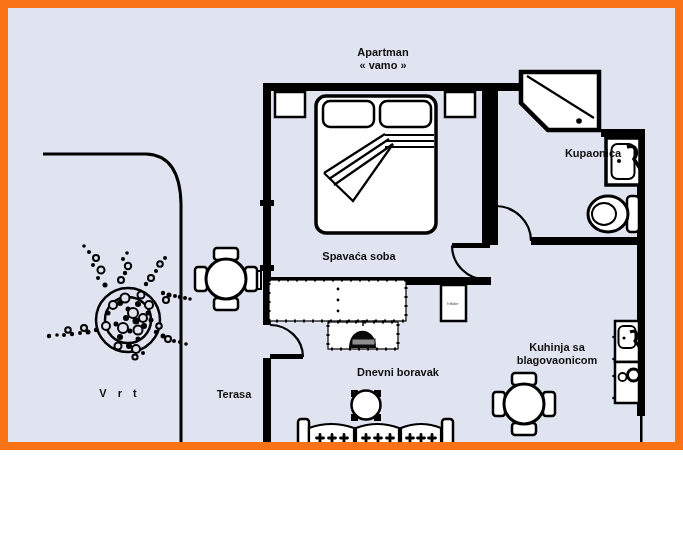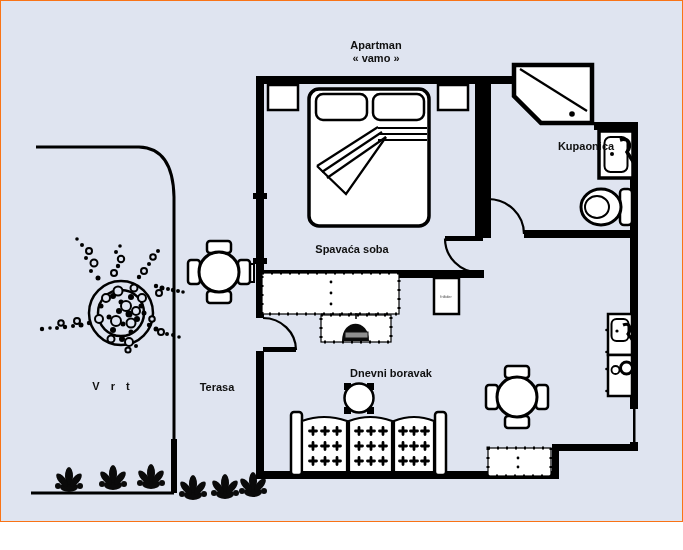--- a/index.html
+++ b/index.html
@@ -1,18 +1,18 @@
 <!DOCTYPE html>
 <html><head>
 <meta charset="utf-8">
 <style>
   html,body{margin:0;padding:0;background:#fff;}
   .stage{
-    position:relative;width:683px;height:522px;
-    background:#dfe4f0;box-sizing:border-box;border:1px solid #f97316;overflow:hidden;
+    position:relative;width:683px;height:450px;
+    background:#dfe4f0;box-sizing:border-box;border:8px solid #f97316;overflow:hidden;
     font-family:"Liberation Sans",sans-serif;
   }
   .stage svg{position:absolute;left:0;top:0;}
   .lbl{
     position:absolute;transform:translateX(-50%);
     font:bold 11px "Liberation Sans",sans-serif;color:#101010;
     white-space:nowrap;text-align:center;line-height:13px;
   }
   .lbl.spaced{letter-spacing:4px;}
   .tiny{
@@ -311,21 +311,25 @@
 
   <div class="lbl" style="left:375px;top:38px;">
     <div>Apartman</div>
     <div>« vamo »</div>
   </div>
 
   <div class="lbl" style="left:351px;top:242px;">Spavaća soba</div>
 
   <div class="lbl" style="left:537px;top:139px;margin-left:48px;">Kupaonica</div>
 
-
-  <div class="lbl" style="left:390px;top:366px;">Dnevni boravak</div>
-
-  <div class="lbl" style="left:216px;top:380px;text-align:right;">Terasa</div>
+  <div class="lbl" style="left:549px;top:333px;">
+    <div>Kuhinja sa</div>
+    <div>blagovaonicom</div>
+  </div>
+
+  <div class="lbl" style="left:390px;top:358px;">Dnevni boravak</div>
+
+  <div class="lbl" style="left:226px;top:380px;text-align:right;">Terasa</div>
 
   <div class="lbl spaced" style="left:112px;top:379px;text-align:right;">V r t</div>
 
   <div class="tiny" style="left:445px;top:291px;">frižider</div>
 </div>
 
 </body></html>

